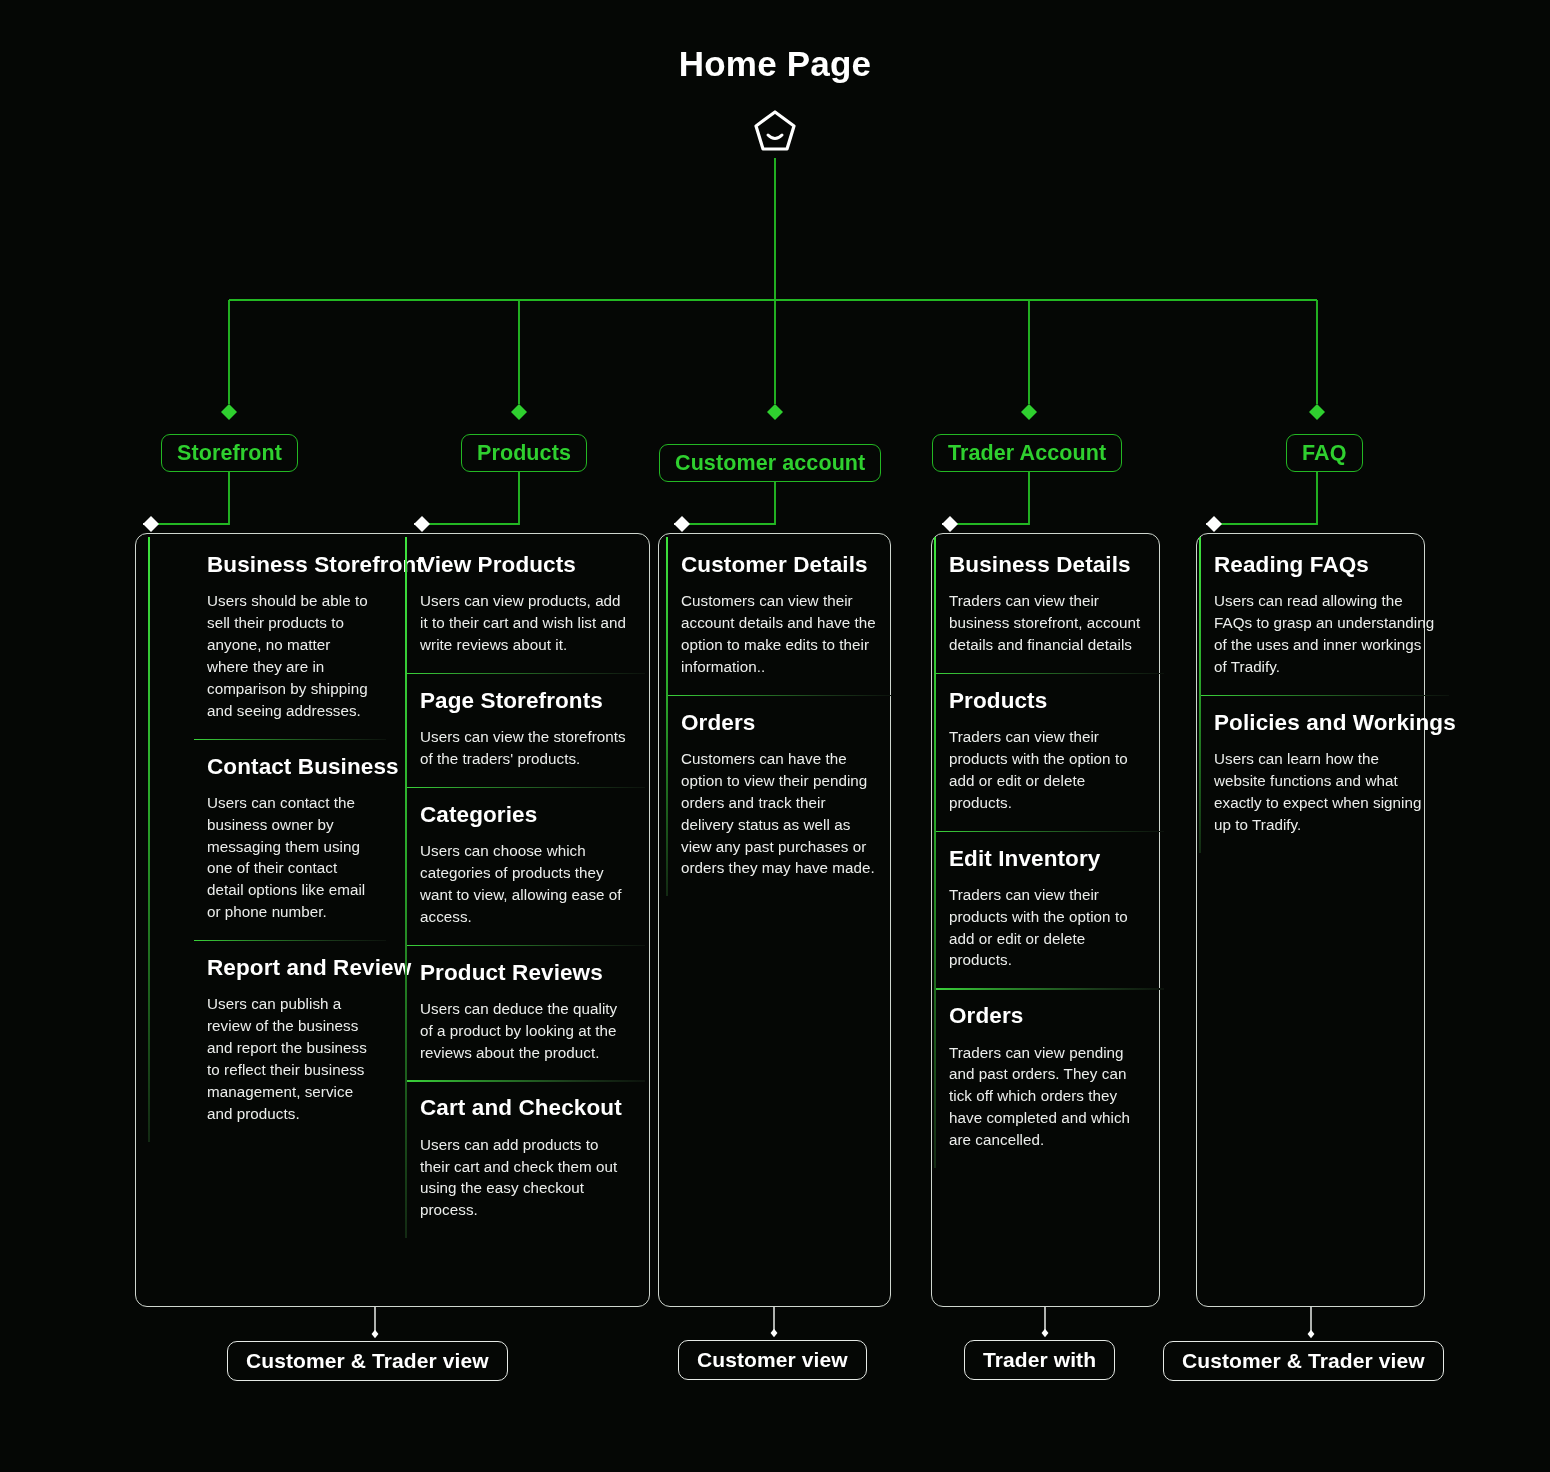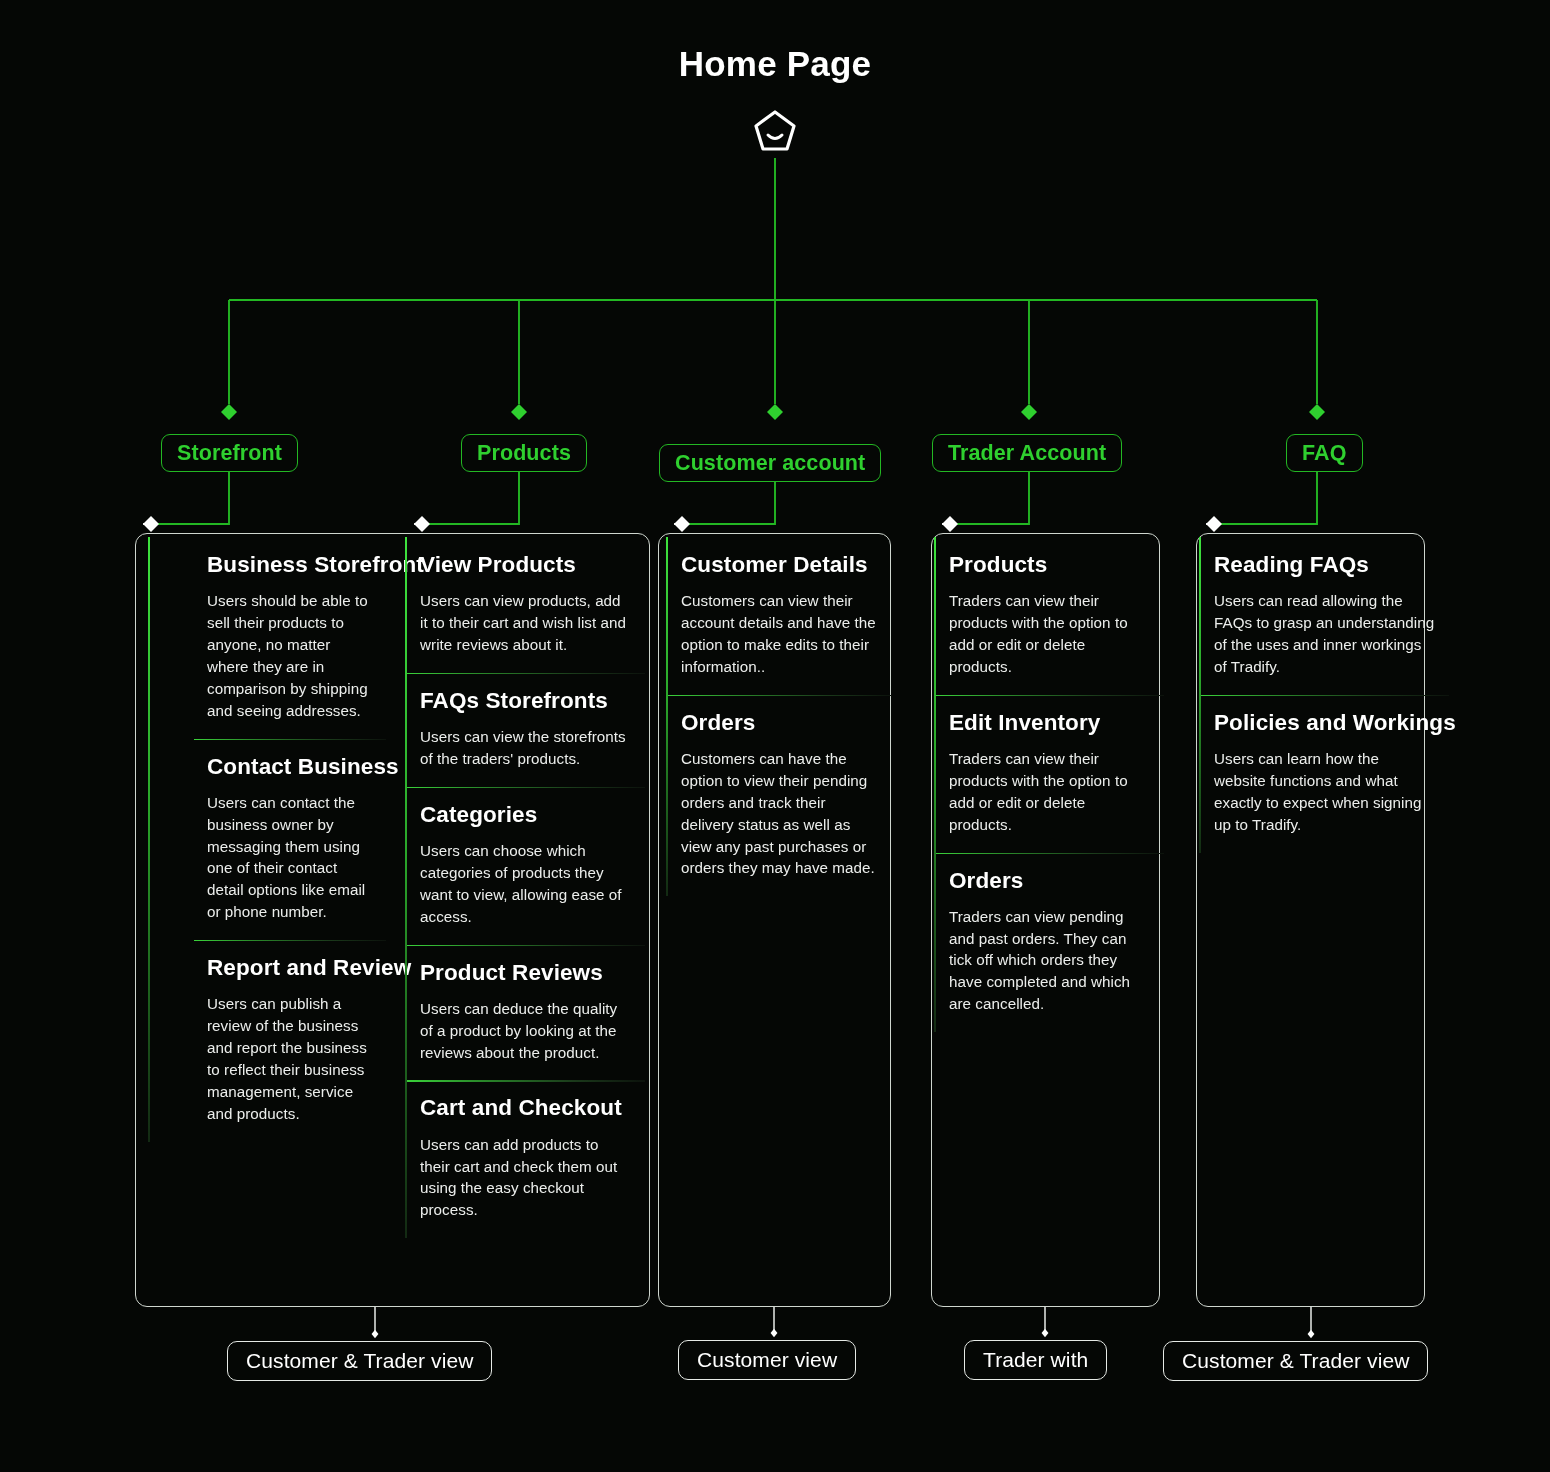--- a/index.html
+++ b/index.html
@@ -110,21 +110,21 @@
     position: absolute;
     display: flex;
     align-items: center;
     justify-content: center;
     height: 40px;
     padding: 0 18px;
     border: 1.4px solid #e6eae6;
     border-radius: 10px;
     color: #ffffff;
     font-size: 21px;
-    font-weight: 400;
+    font-weight: 700;
     white-space: nowrap;
     background: #050705;
     letter-spacing: 0.1px;
   }
 </style>
 </head>
 <body>
 
 <div id="stage">
 
@@ -230,21 +230,21 @@
       <div class="card-body">Users can publish a review of the business and report the business to reflect their business management, service and products.</div>
     </div>
   </div>
 
   <div class="card-stack" style="left:405px; top:537px; width:240px;">
     <div class="card">
       <div class="card-title">View Products</div>
       <div class="card-body">Users can view products, add it to their cart and wish list and write reviews about it.</div>
     </div>
     <div class="card">
-      <div class="card-title">FAQs Storefronts</div>
+      <div class="card-title">Page Storefronts</div>
       <div class="card-body">Users can view the storefronts of the traders' products.</div>
     </div>
     <div class="card">
       <div class="card-title">Categories</div>
       <div class="card-body">Users can choose which categories of products they want to view, allowing ease of access.</div>
     </div>
     <div class="card">
       <div class="card-title">Product Reviews</div>
       <div class="card-body">Users can deduce the quality of a product by looking at the reviews about the product.</div>
     </div>
@@ -260,20 +260,24 @@
       <div class="card-body">Customers can view their account details and have the option to make edits to their information..</div>
     </div>
     <div class="card">
       <div class="card-title">Orders</div>
       <div class="card-body">Customers can have the option to view their pending orders and track their delivery status as well as view any past purchases or orders they may have made.</div>
     </div>
   </div>
 
   <div class="card-stack" style="left:934px; top:537px; width:230px;">
     <div class="card">
+      <div class="card-title">Business Details</div>
+      <div class="card-body">Traders can view their business storefront, account details and financial details</div>
+    </div>
+    <div class="card">
       <div class="card-title">Products</div>
       <div class="card-body">Traders can view their products with the option to add or edit or delete products.</div>
     </div>
     <div class="card">
       <div class="card-title">Edit Inventory</div>
       <div class="card-body">Traders can view their products with the option to add or edit or delete products.</div>
     </div>
     <div class="card">
       <div class="card-title">Orders</div>
       <div class="card-body">Traders can view pending and past orders. They can tick off which orders they have completed and which are cancelled.</div>

